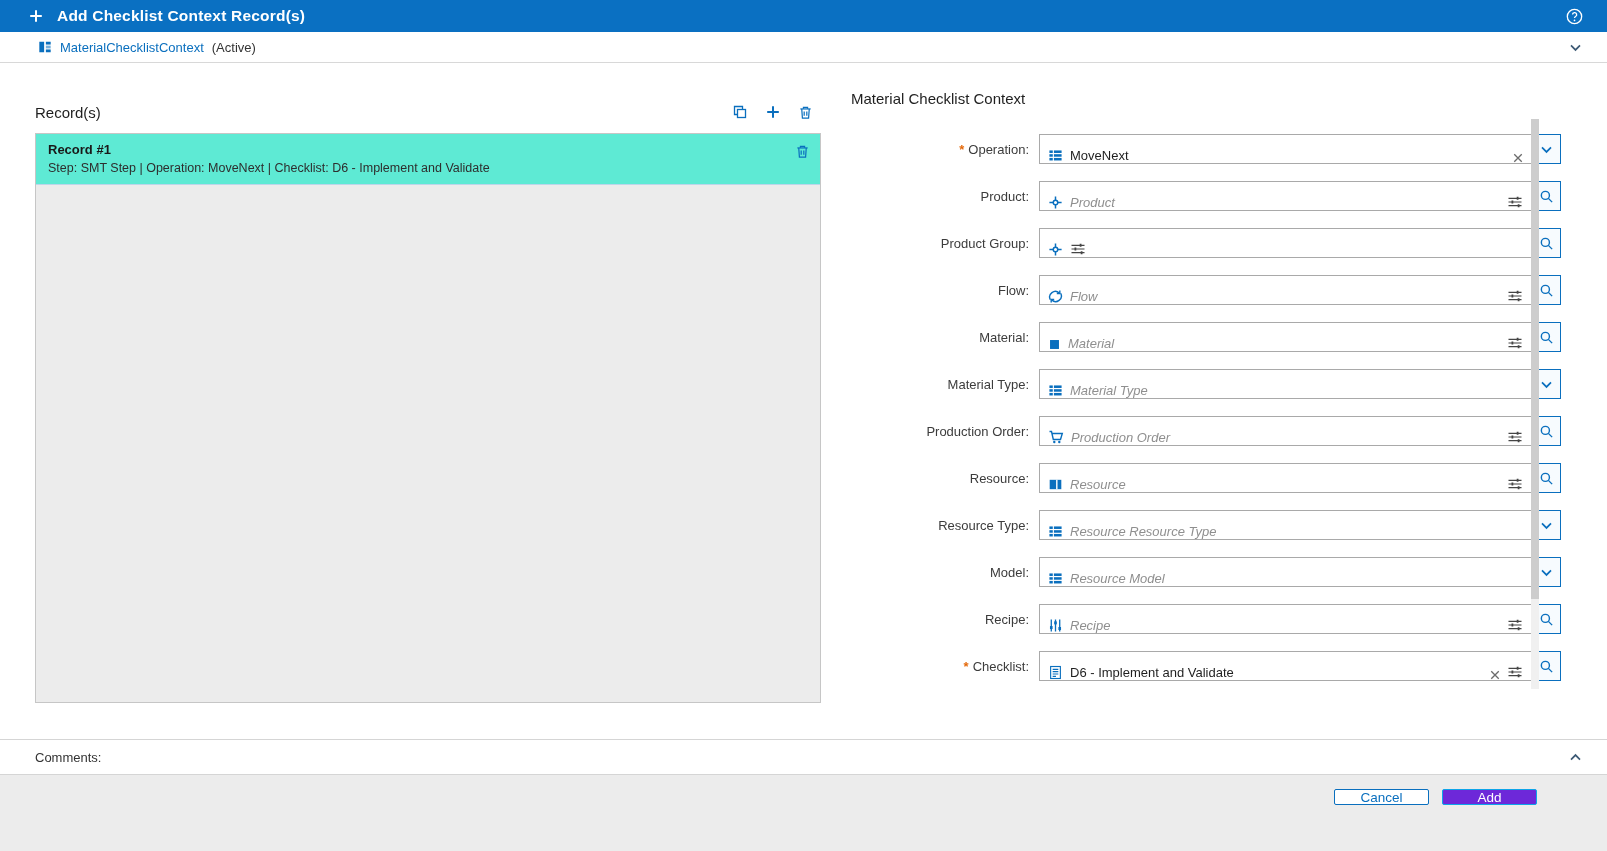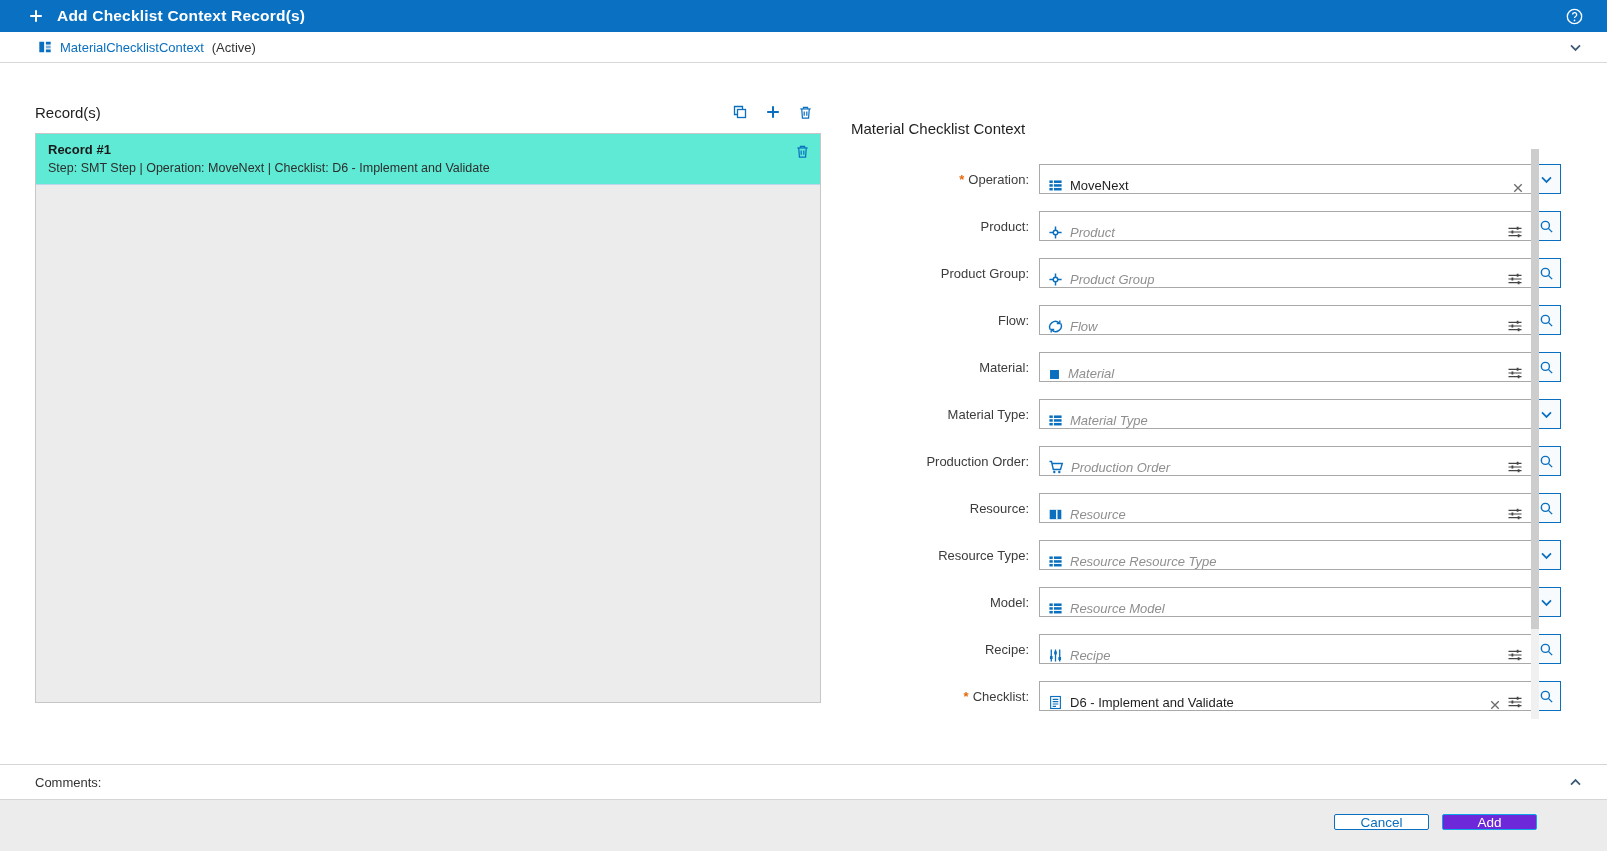--- a/index.html
+++ b/index.html
@@ -27,21 +27,21 @@
   .records-header { display:flex; align-items:center; margin:4px 0 10px; height:22px; }
   .records-header h2 { font-size:15px; font-weight:400; color:#1f1f1f; }
   .records-toolbar { margin-left:auto; display:flex; gap:17px; padding-right:8px; }
   .icon-btn { background:none; border:none; color:#0a6fbe; display:flex; align-items:center; cursor:pointer; padding:0; }
   .record-list { border:1px solid #c6c6c6; background:#ececec; height:570px; overflow:hidden; }
   .record-item { background:#5eead4; display:flex; padding:8px 10px 9px 12px; border-bottom:1px solid #bdd6ea; cursor:pointer; }
   .rec-title { font-size:13px; font-weight:700; color:#191919; }
   .rec-sub { font-size:12.5px; color:#2e2e2e; margin-top:4px; }
   .rec-trash { margin-left:auto; align-self:flex-start; margin-top:2px; }
 
-  .form { flex:1; position:relative; margin-left:30px; padding-right:46px;margin-top:30px; }
+  .form { flex:1; position:relative; margin-left:30px; padding-right:46px; }
   .form h2 { font-size:15px; font-weight:400; color:#1f1f1f; margin:4px 0 25px; line-height:20px; }
 
   .form-row { display:flex; align-items:center; margin-bottom:17px; }
   .f-label { width:188px; flex:none; text-align:right; padding-right:10px; font-size:13px; color:#3c3c3c; }
   .req { color:#e4690b; margin-right:4px; font-weight:700; }
   .f-wrap { flex:1; display:flex; height:30px; }
   .f-box { flex:1; min-width:0; border:1px solid #a9a9a9; background:#fff; display:flex; align-items:flex-end; padding:0 8px; gap:7px; cursor:text; }
   .f-icon { color:#0a6fbe; display:flex; flex:none; }
   .f-text { flex:1; font-size:13px; white-space:nowrap; overflow:hidden; }
   .f-text.placeholder { color:#8f8f8f; font-style:italic; }
@@ -210,21 +210,20 @@
           <div class="form-row">
             <div class="f-label"><span class="lab">Product Group:</span></div>
             <div class="f-wrap">
               <div class="f-box">
                 <span class="f-icon">
                   <svg viewBox="0 0 16 16" width="15" height="15" fill="none" stroke="currentColor" stroke-width="1.6">
                     <path d="M8 1.5v13M1.5 8h13"></path>
                     <circle cx="8" cy="8" r="2.4" fill="#fff"></circle>
                   </svg>
                 </span>
-                <span class="f-text placeholder">Product Group</span>
                 <span class="f-filter icon-btn">
                   <svg viewBox="0 0 16 16" width="16" height="16" fill="none" stroke="currentColor">
                     <path d="M1.5 4.3h13M1.5 8h13M1.5 11.7h13" stroke-width="1.2"></path>
                     <path d="M10.6 2.8v3M5.4 6.5v3M11.6 10.2v3" stroke-width="1.8"></path>
                   </svg>
                 </span>
               </div>
               <button class="f-btn">
                 <svg viewBox="0 0 16 16" width="15" height="15" fill="none" stroke="currentColor" stroke-width="1.5">
                   <circle cx="6.8" cy="6.8" r="4.3"></circle>

